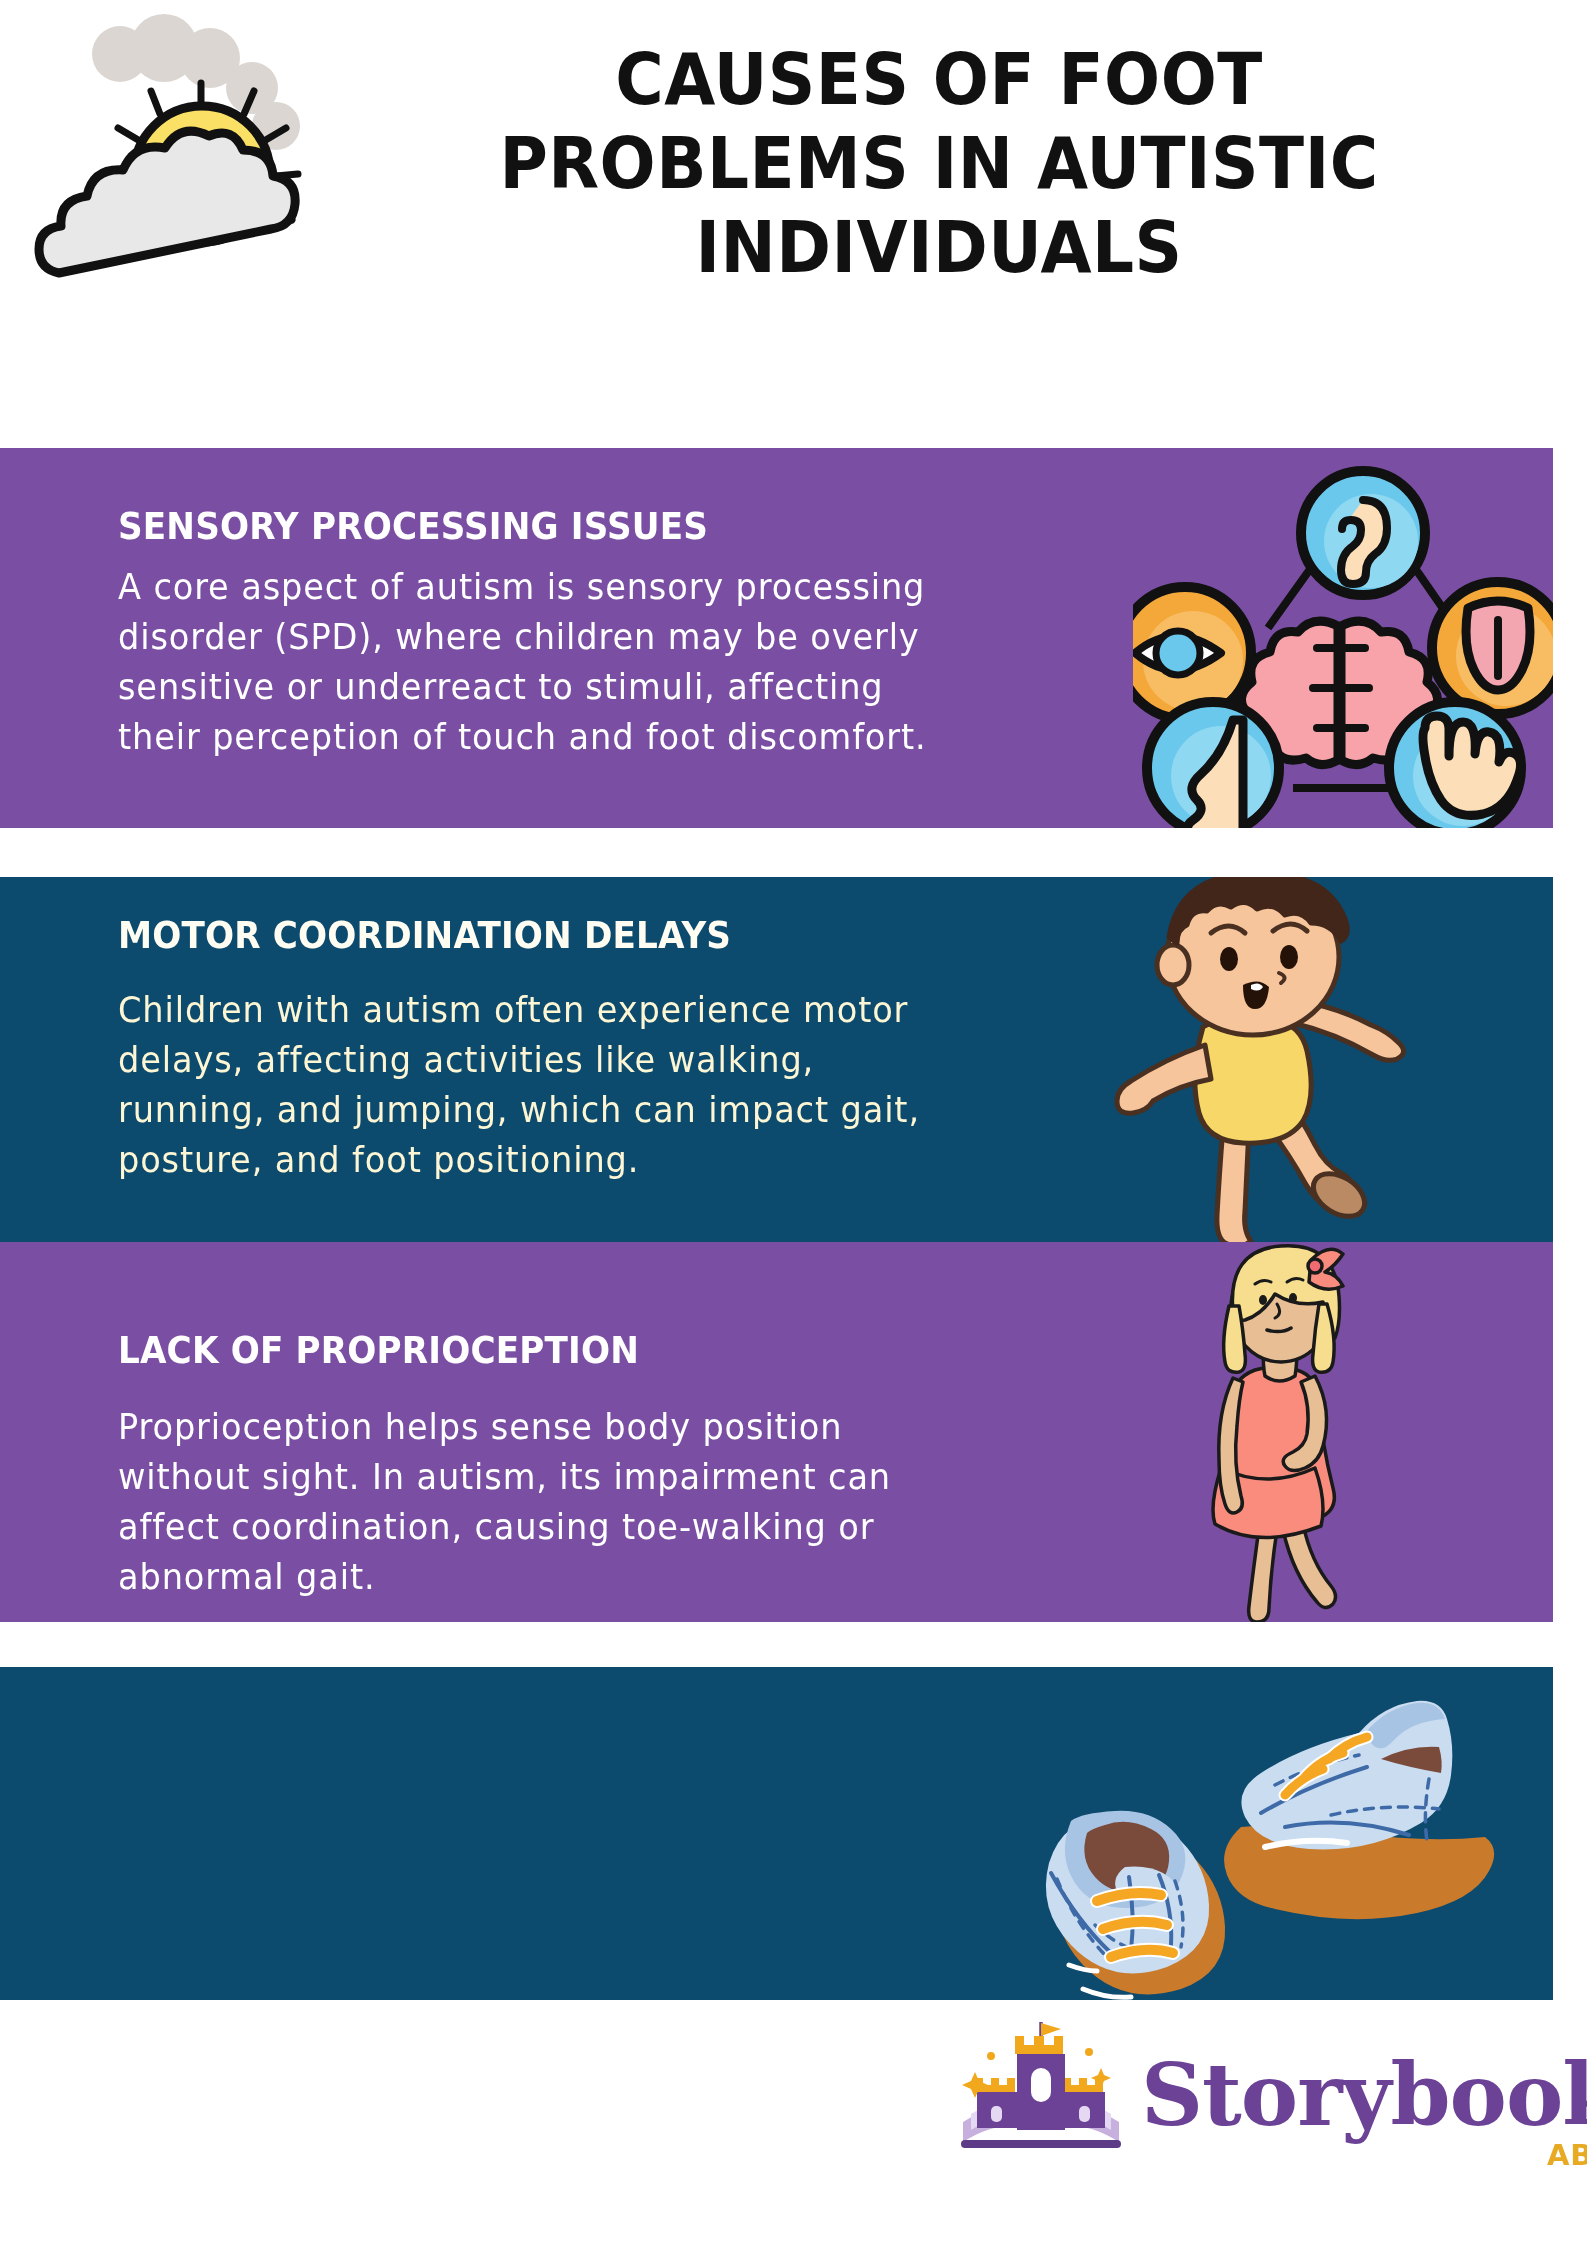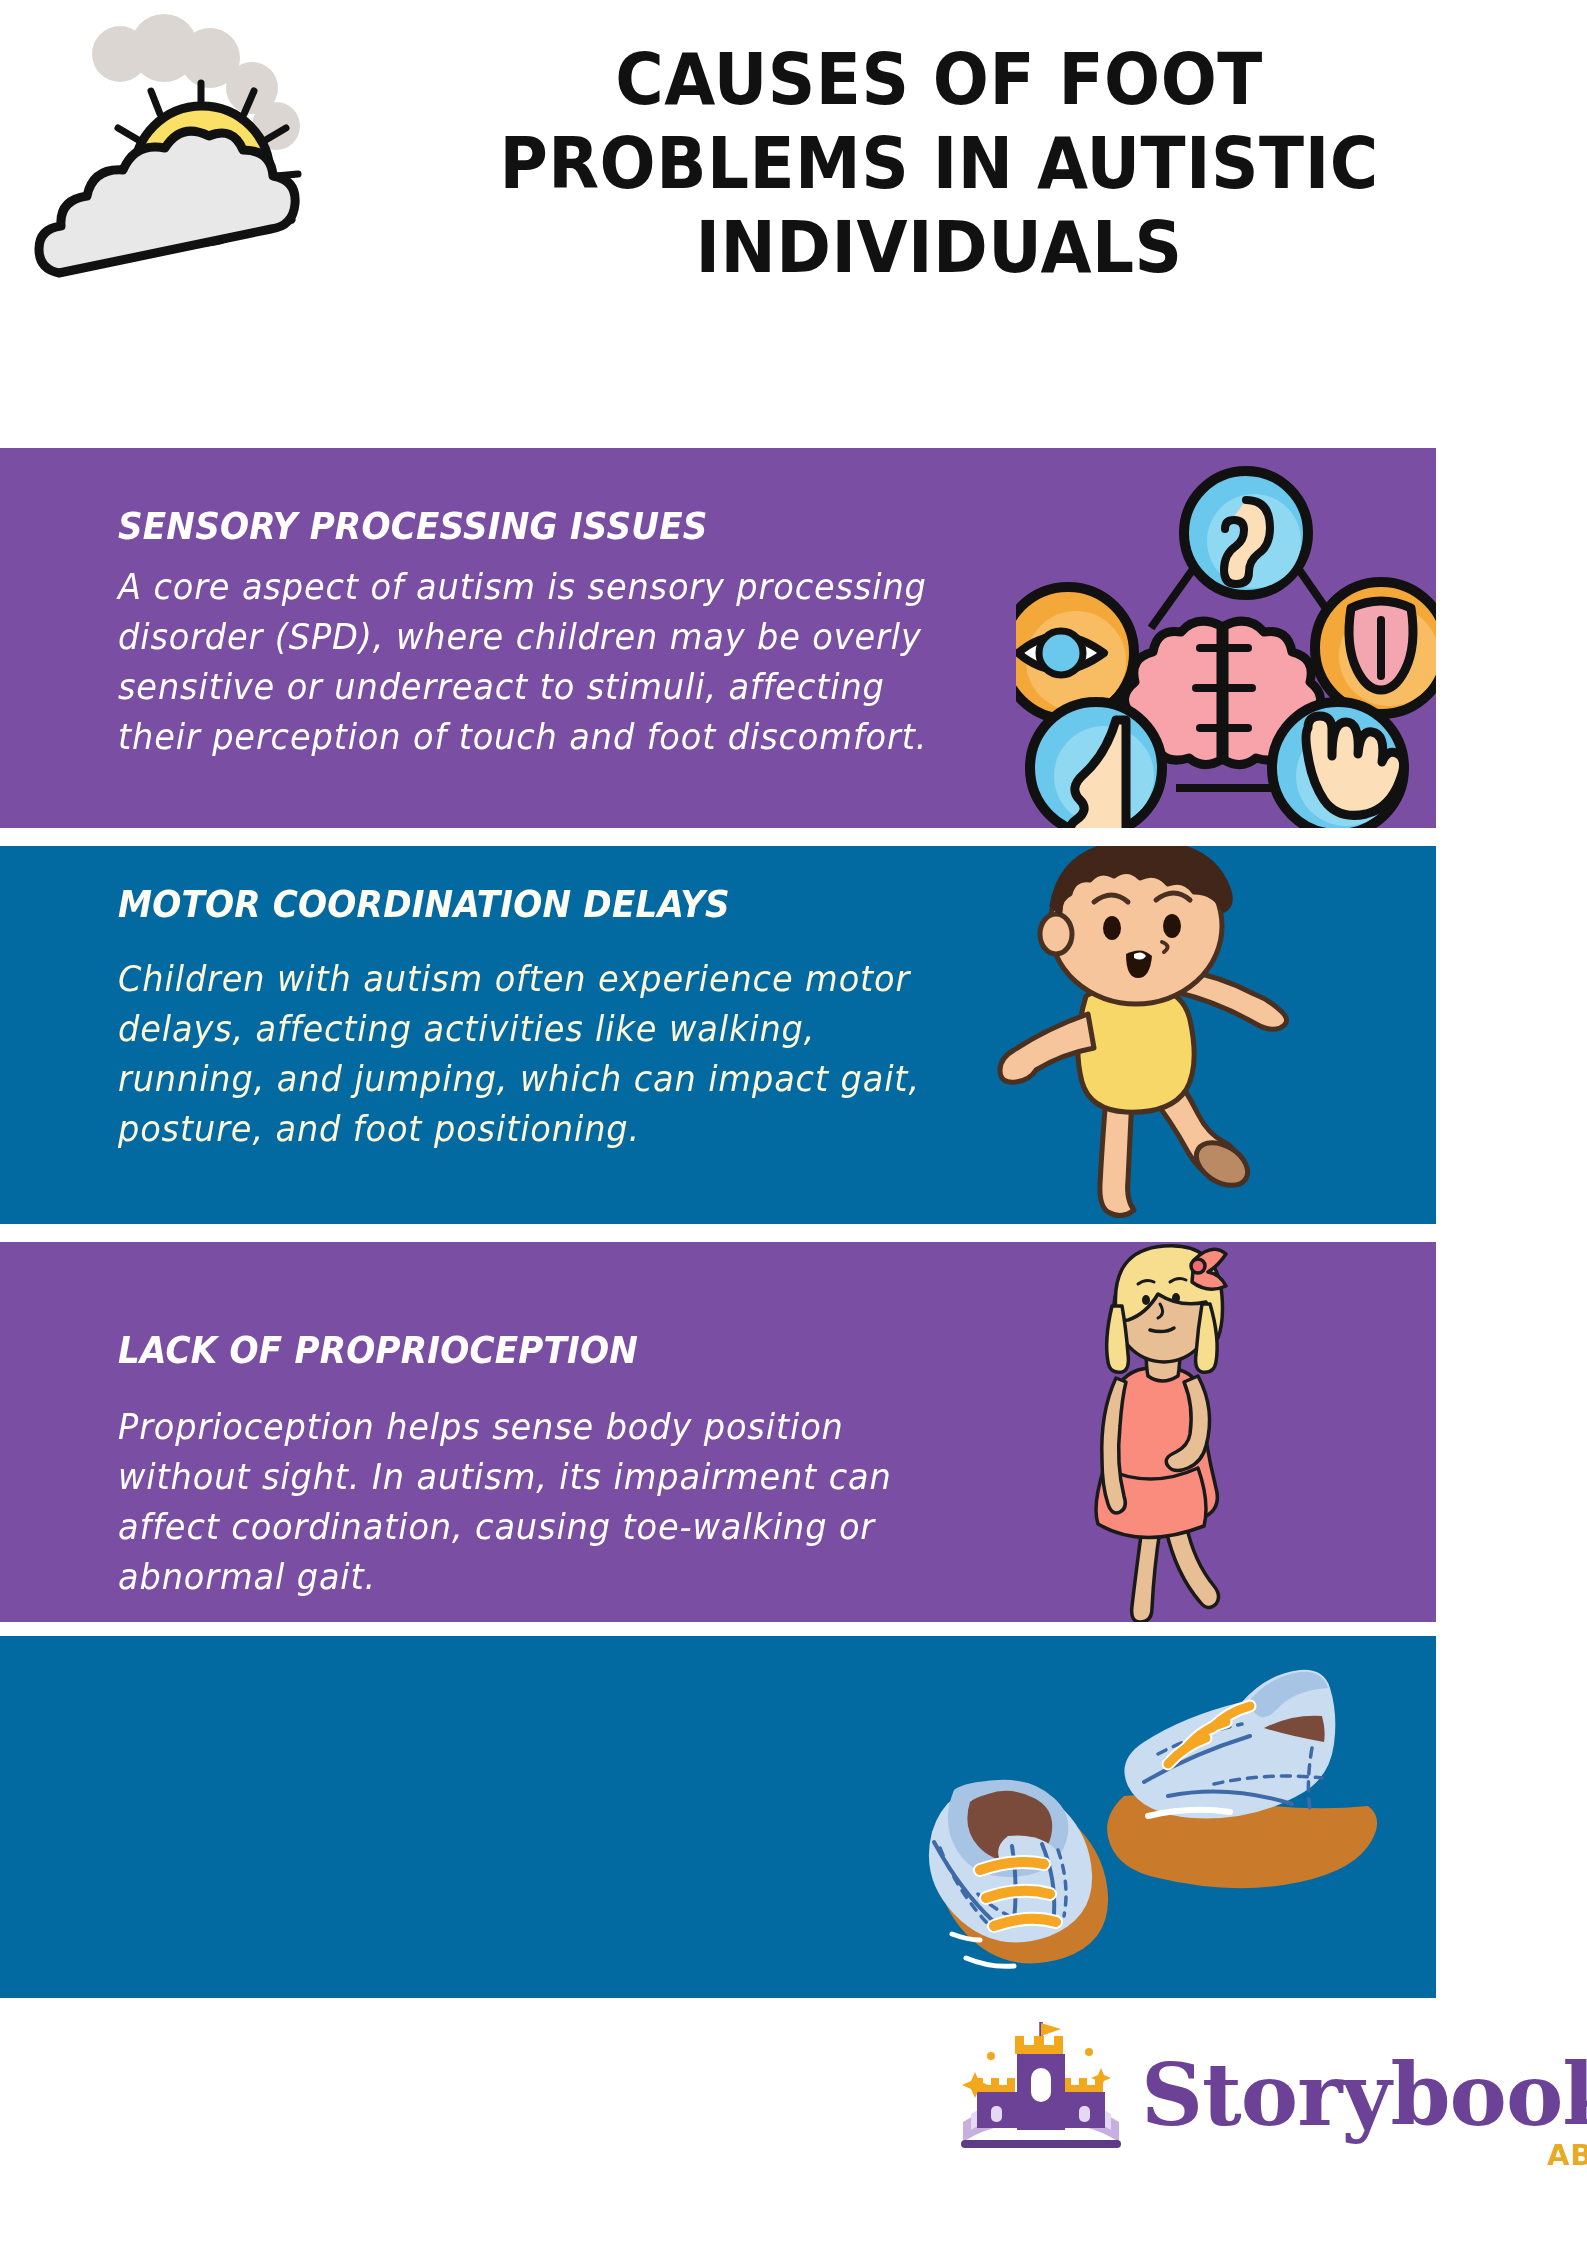--- a/index.html
+++ b/index.html
@@ -49,26 +49,25 @@
     text-transform: uppercase;
     transform: scaleX(0.93);
     transform-origin: center;
     white-space: nowrap;
   }
 
   
   .band {
     position: absolute;
     left: 0;
-    width: 1436px;
+    width: 1553px;
     overflow: hidden;
-    font-style: italic;
   }
   .band.purple { background: #7A4FA3; }
-  .band.orange { background: #0369a1; }
+  .band.orange { background: #0c4a6e; margin-top: 31px; }
 
   .band-text {
     position: absolute;
     left: 118px;
     width: 880px;
   }
 
   .band-heading {
     font-family: "DejaVu Sans", sans-serif;
     font-weight: 700;

